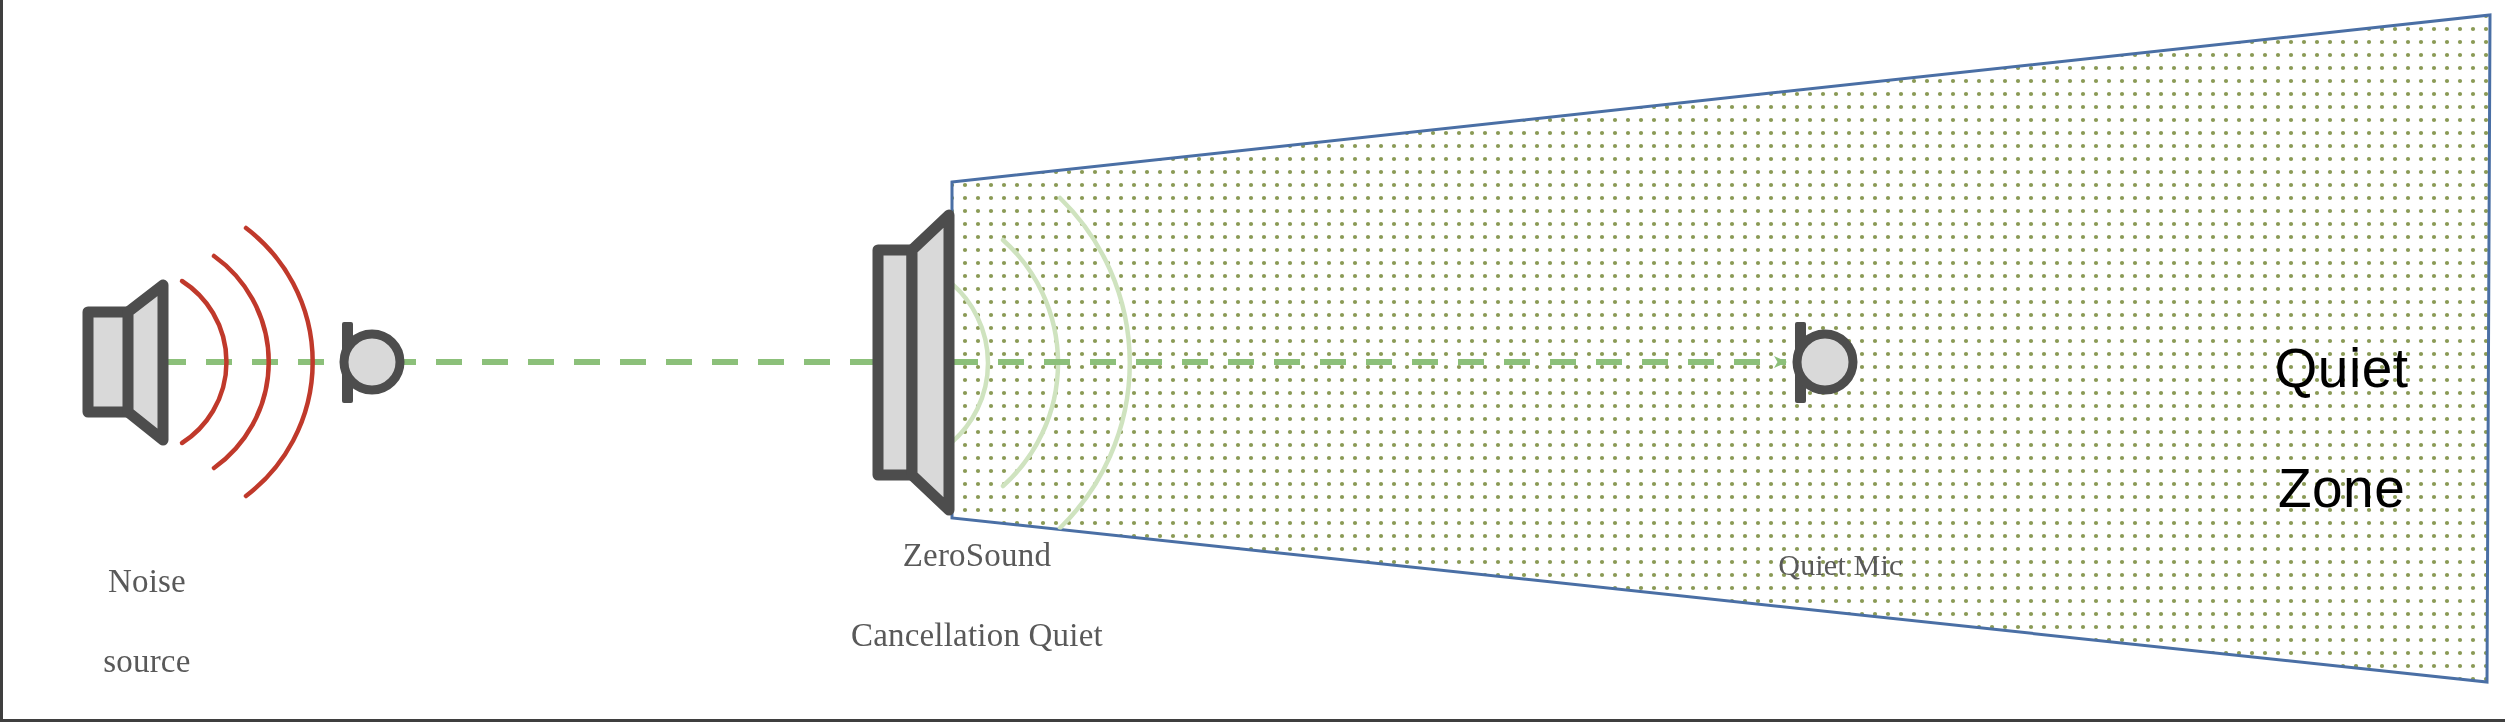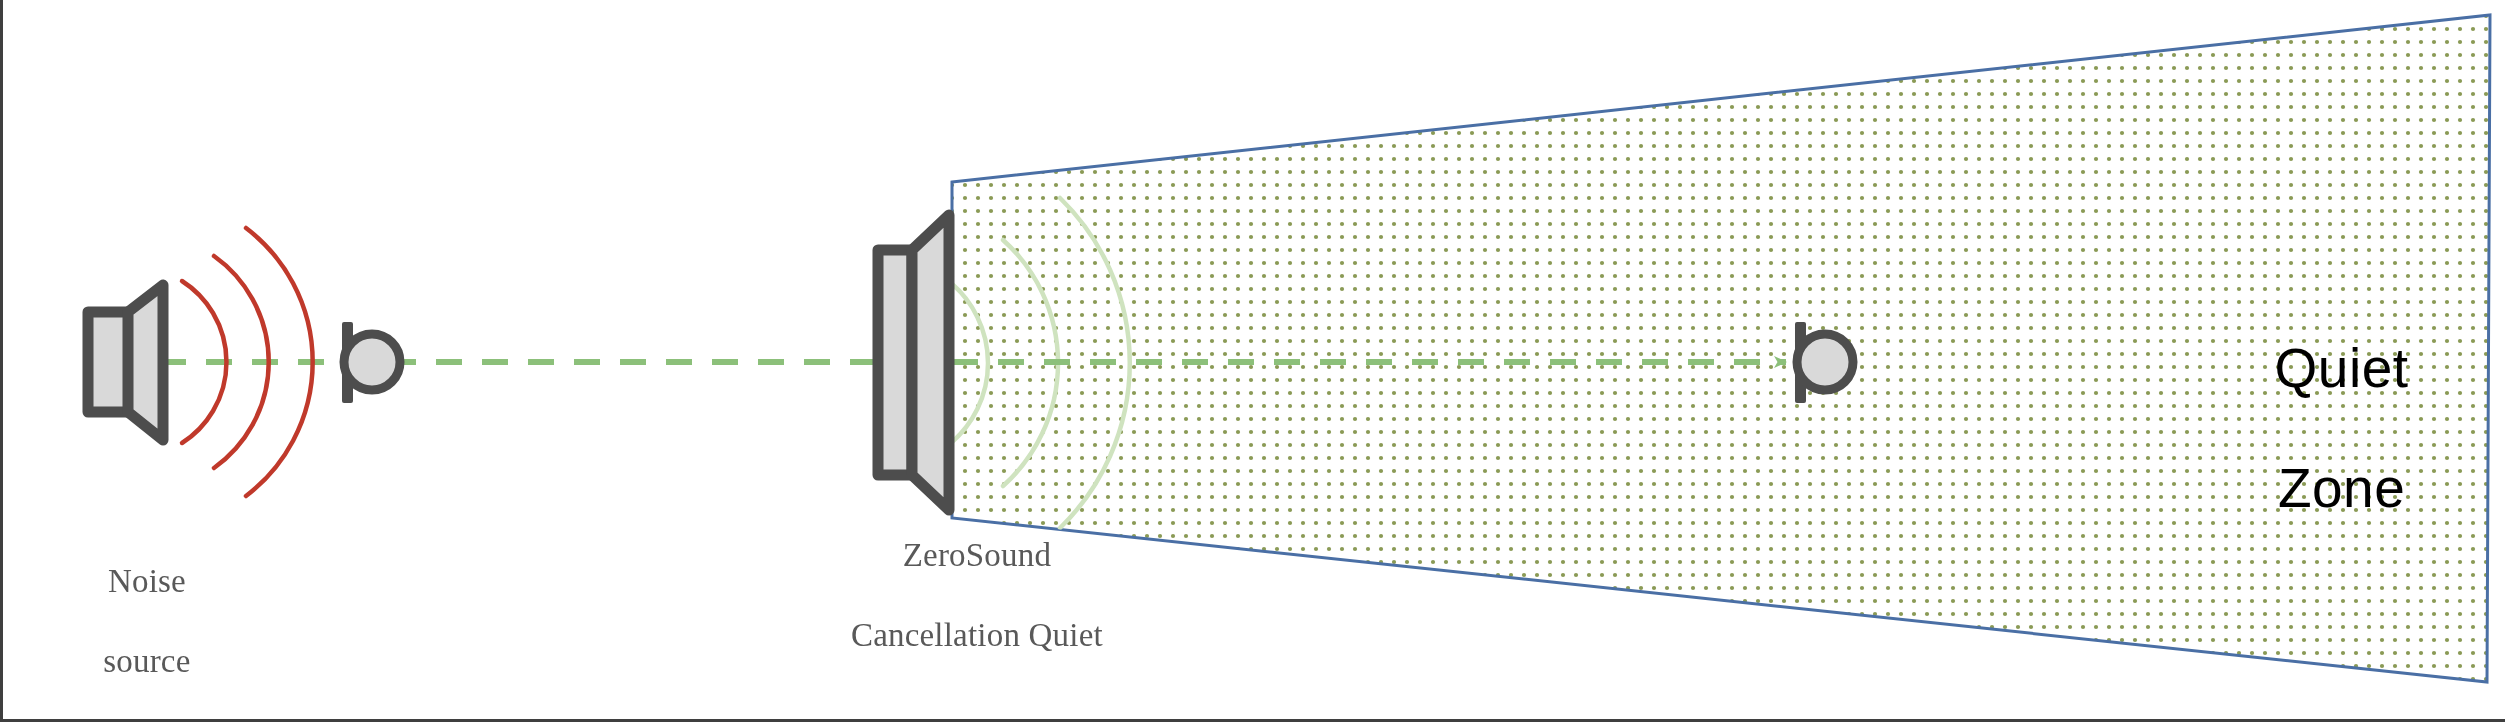--- a/index.html
+++ b/index.html
@@ -120,19 +120,22 @@
     <span>Noise</span><br>
     <span>source</span>
   </div>
 
 
   <div class="label" style="left:760px; top:495px; width:400px;">
     <span>ZeroSound</span><br>
     <span>Cancellation Quiet</span>
   </div>
 
+  <div class="label" style="left:1715px; top:505px; width:220px; font-size:30px;">
+    <span>Quiet Mic</span>
+  </div>
 
   <div class="zone-label" style="left:2200px; top:278px; width:220px;">
     <span>Quiet</span><br>
     <span>Zone</span>
   </div>
 
 </div>
 
 </body></html>

